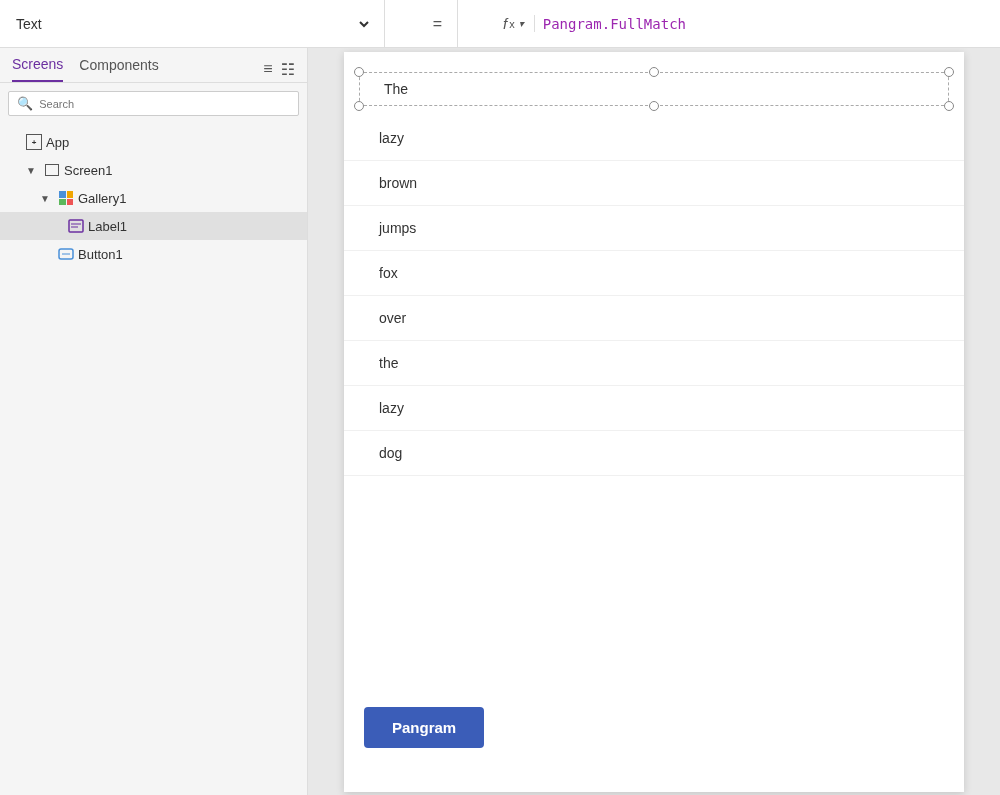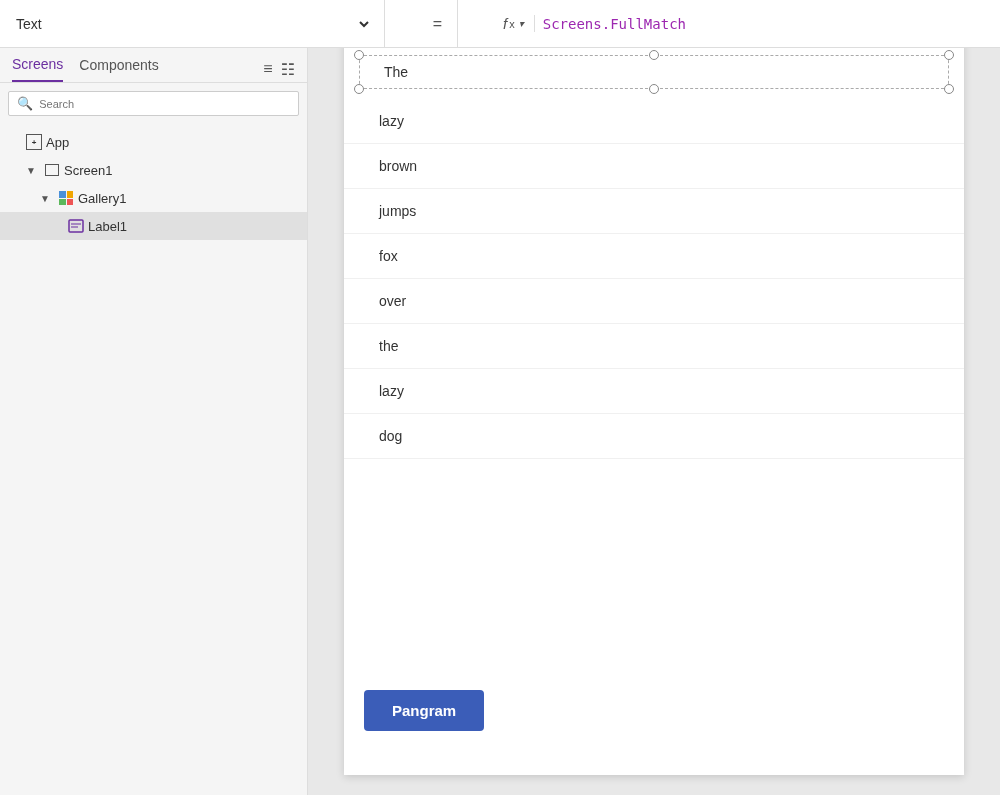--- a/index.html
+++ b/index.html
@@ -177,21 +177,21 @@
     .icon-gallery-cell:nth-child(1) { background: #4a90d9; }
     .icon-gallery-cell:nth-child(2) { background: #f0a500; }
     .icon-gallery-cell:nth-child(3) { background: #5cb85c; }
     .icon-gallery-cell:nth-child(4) { background: #e55; }
 
     
     .canvas-area {
       flex: 1;
       background: #e8e8e8;
       display: flex;
-      align-items: flex-end;
+      align-items: center;
       justify-content: center;
       padding: 20px;
       overflow: auto;
     }
     .phone-frame {
       background: #fff;
       width: 620px;
       min-height: 740px;
       position: relative;
       box-shadow: 0 2px 8px rgba(0,0,0,0.15);
@@ -255,21 +255,21 @@
   </div>
   <div class="equals-sign">
     <span>=</span>
   </div>
   <div class="formula-bar">
     <div class="fx-button">
       <span style="font-style:italic;font-size:15px;">f</span>
         <span style="font-style:normal;font-size:11px;">x</span>
       <span style="font-size:10px;margin-left:2px;">▾</span>
     </div>
-    <span class="formula-text">Screens.FullMatch</span>
+    <span class="formula-text">Pangram.FullMatch</span>
   </div>
 </div>
 
 <div class="main-content">
 
   <div class="sidebar">
     <div class="sidebar-tabs">
       <div class="sidebar-tab active">Screens</div>
       <div class="sidebar-tab">Components</div>
       <div class="sidebar-tab-icons">
@@ -323,20 +323,31 @@
         <div class="tree-icon">
           <svg width="16" height="14" viewBox="0 0 16 14">
             <rect x="1" y="1" width="14" height="12" rx="1" fill="none" stroke="#6b2fa0" stroke-width="1.5"></rect>
             <line x1="3" y1="5" x2="13" y2="5" stroke="#6b2fa0" stroke-width="1"></line>
             <line x1="3" y1="8" x2="10" y2="8" stroke="#6b2fa0" stroke-width="1"></line>
           </svg>
         </div>
         <span class="tree-label">Label1</span>
       </div>
 
+      <div class="tree-item">
+        <span class="indent" style="width:28px;"></span>
+        <span class="expand-arrow"></span>
+        <div class="tree-icon">
+          <svg width="16" height="14" viewBox="0 0 16 14">
+            <rect x="1" y="2" width="14" height="10" rx="2" fill="none" stroke="#4a90d9" stroke-width="1.5"></rect>
+            <line x1="4" y1="7" x2="12" y2="7" stroke="#4a90d9" stroke-width="1"></line>
+          </svg>
+        </div>
+        <span class="tree-label">Button1</span>
+      </div>
 
     </div>
   </div>
 
   <div class="canvas-area">
     <div class="phone-frame">
       <div class="gallery-container">
 
         <div class="gallery-item-first">
 

